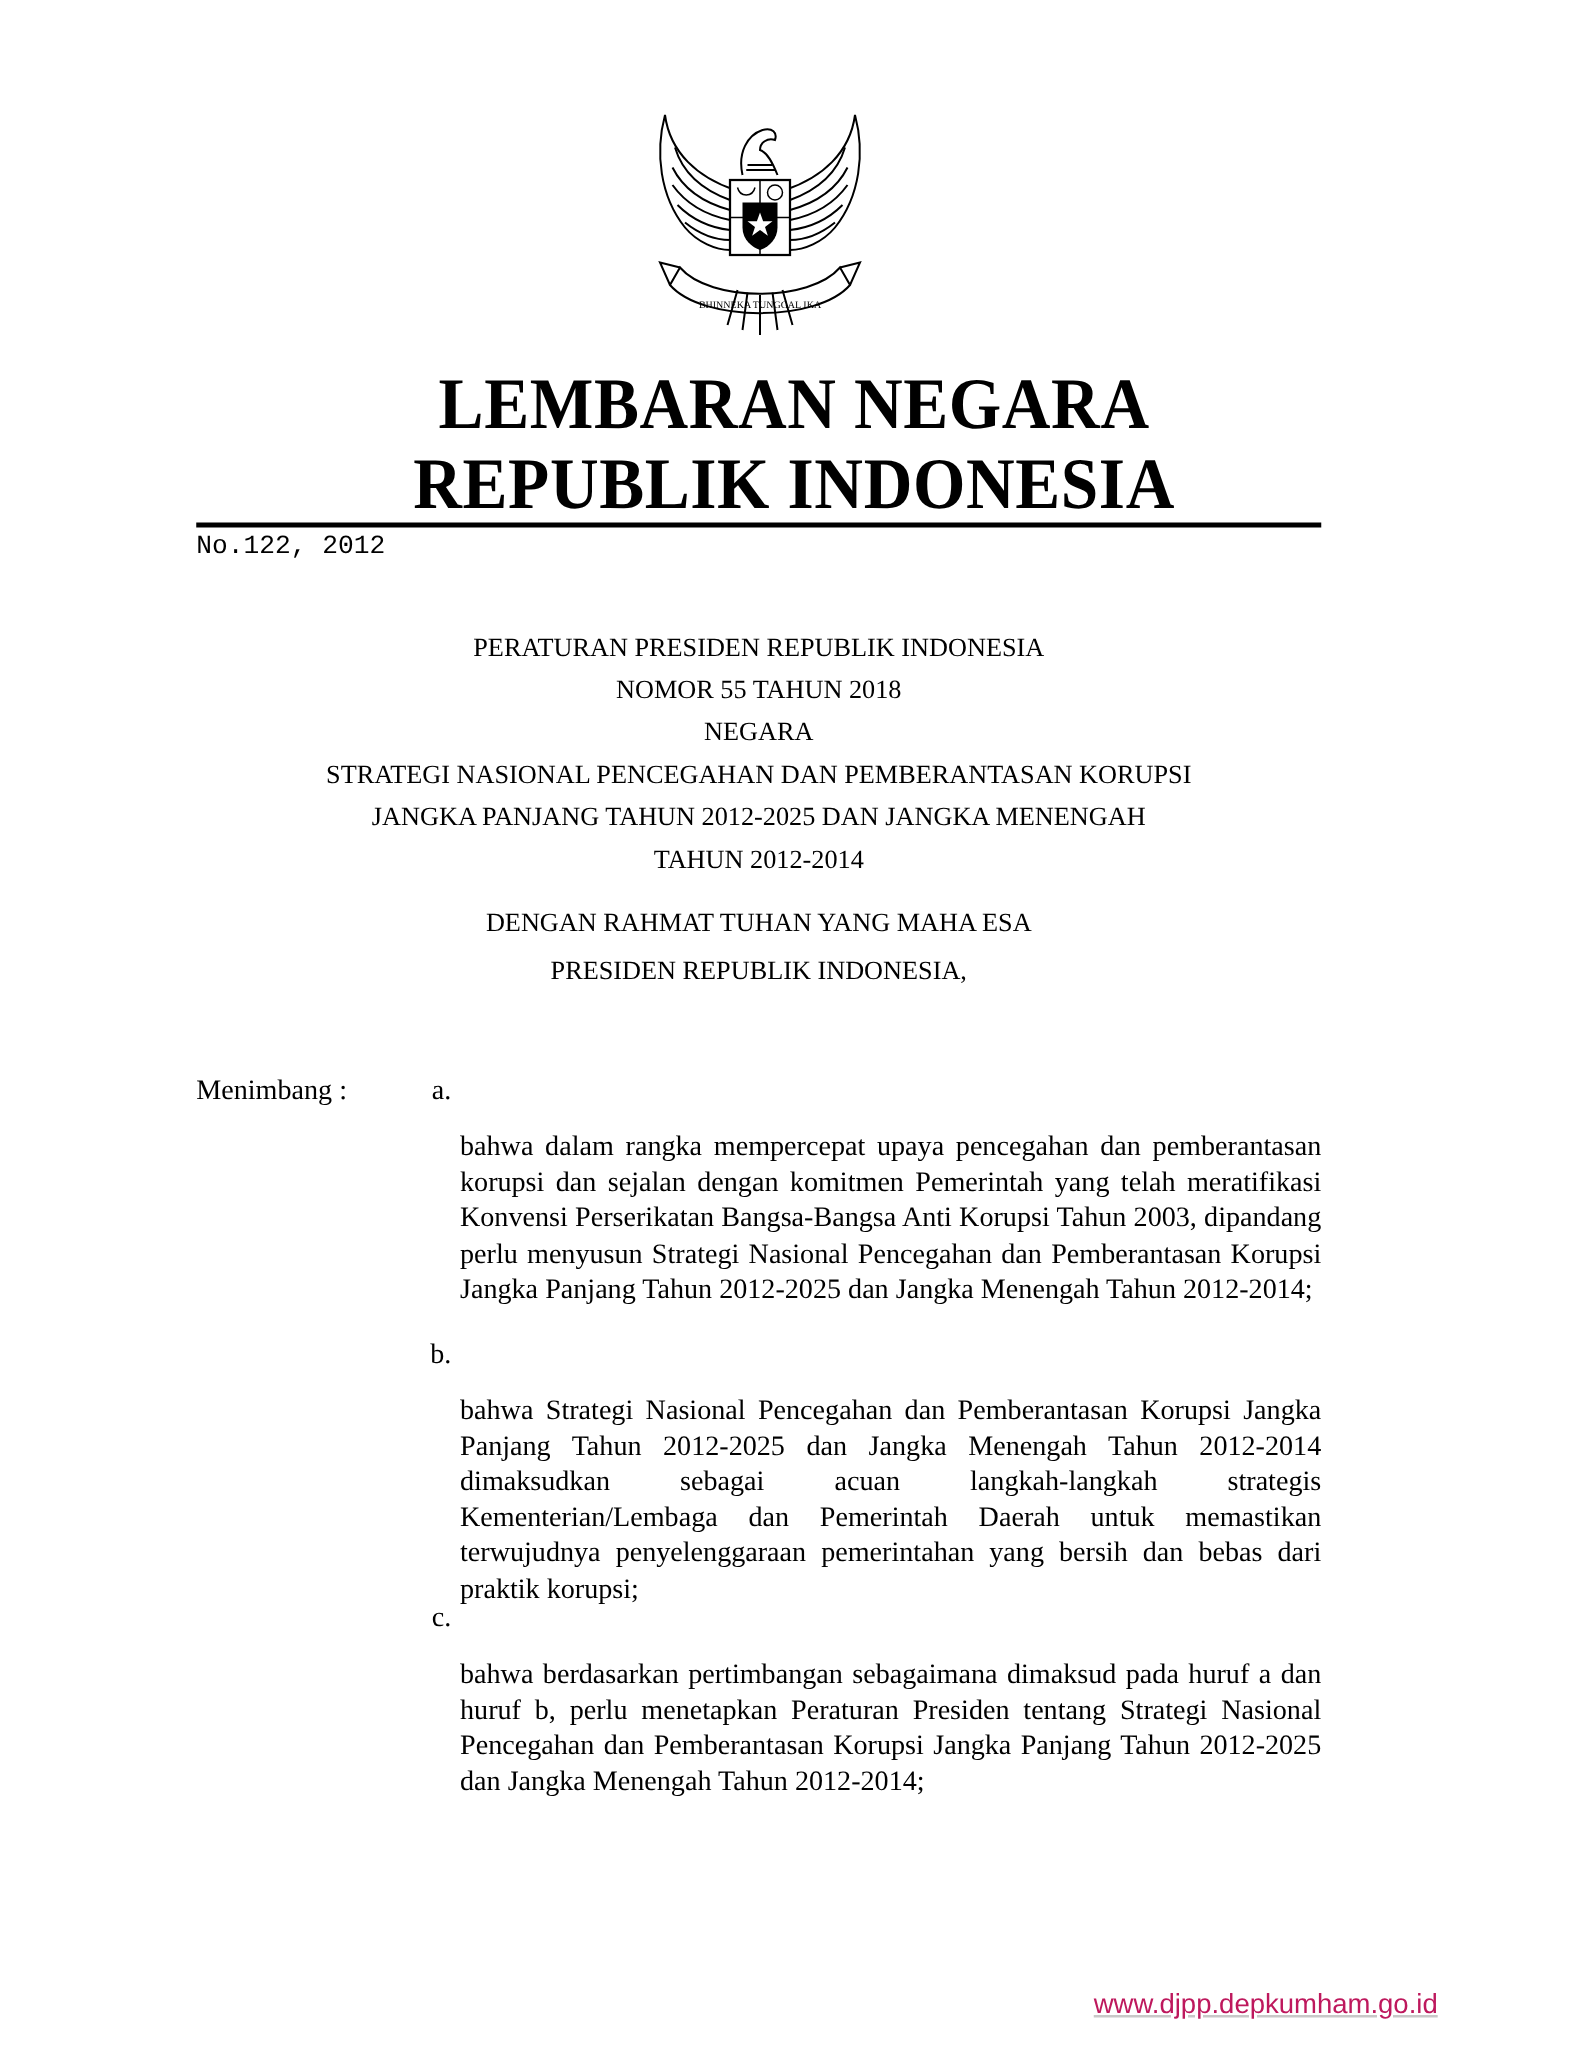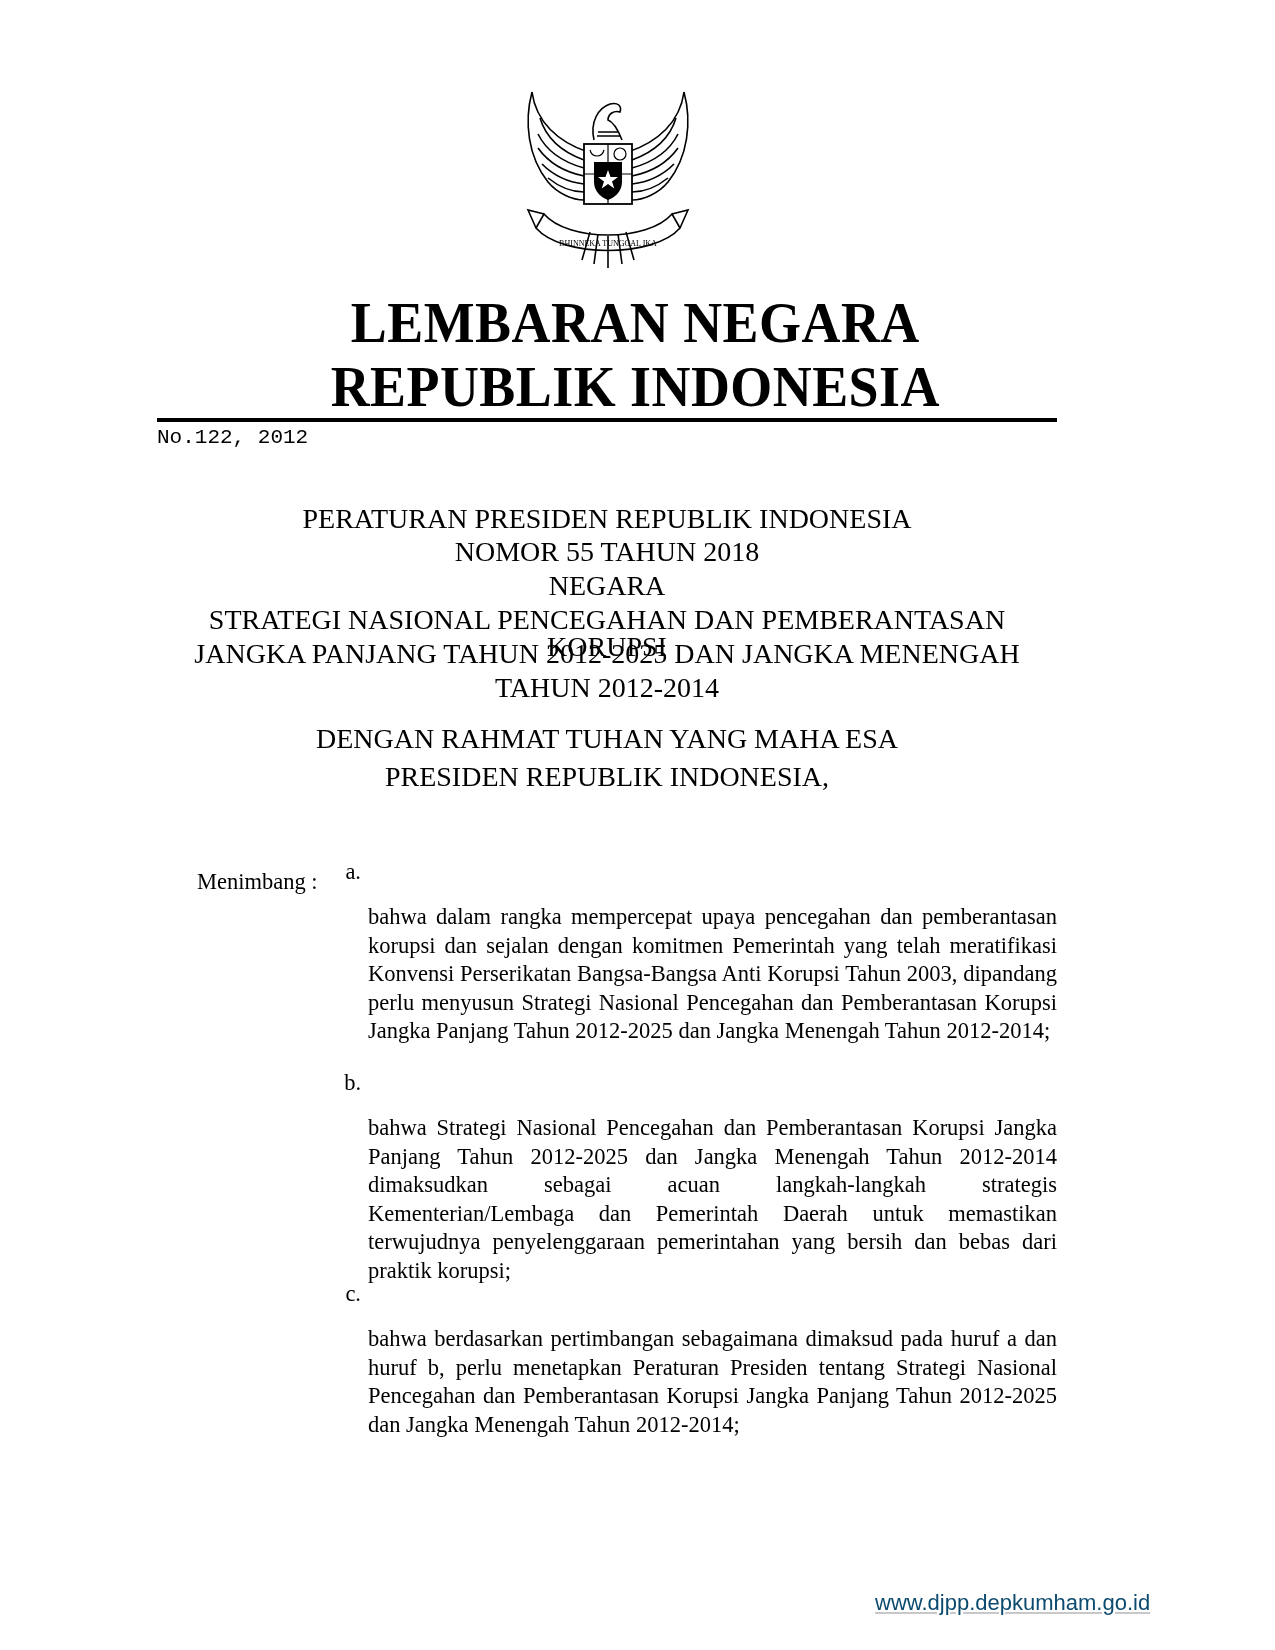--- a/index.html
+++ b/index.html
@@ -7,29 +7,29 @@
          font-family: "Liberation Serif", "DejaVu Serif", serif; color: #000; }
   .emblem { position: absolute; left: 518px; top: 82px; width: 180px; height: 190px; }
   .masthead { position: absolute; left: 0; width: 1275px; text-align: center;
               font-weight: bold; font-size: 58px; line-height: 64px; letter-spacing: 0.5px;
               transform: scaleX(0.93); transform-origin: 606px 0; }
   .mh1 { top: 291px; }
   .mh2 { top: 355px; }
   .rule { position: absolute; left: 157px; top: 418px; width: 900px; height: 4px; background: #000; }
   .issue { position: absolute; left: 157px; top: 426px; font-size: 21px; font-family: Liberation Mono, monospace; }
   .center-line { position: absolute; left: 157px; width: 900px; text-align: center;
-                 font-size: 28px; line-height: 27px; }
+                 font-size: 21px; line-height: 27px; }
   .consider { position: absolute; left: 157px; top: 858px; width: 900px; font-size: 22.5px; line-height: 28.6px; }
-  .consider .label { position: absolute; left: 0; top: 10px; margin-left: 40px; }
+  .consider .label { position: absolute; left: 0; top: 0; }
   .item { position: absolute; left: 168px; width: 732px; }
   .item .letter { position: absolute; left: 0; top: 0; width: 36px; text-align: right; }
   .item .body { position: absolute; left: 43px; width: 689px; text-align: justify;
                 text-align-last: left; margin-top: 45px; }
   .footer { position: absolute; left: 875px; top: 1590px; font-family: "Liberation Sans", "DejaVu Sans", sans-serif;
-            font-size: 22px; color: #0c4a6e; text-decoration: underline; text-decoration-color: #c8c8c8; }
+            font-size: 22px; color: #be185d; text-decoration: underline; text-decoration-color: #c8c8c8; }
 </style>
 </head>
 <body>
 
 <div class="emblem">
   <svg width="180" height="190" viewBox="0 0 180 190">
     <g fill="none" stroke="#000" stroke-width="1.6">
 
       <path d="M70 70 C40 60 18 40 14 10 C6 40 10 75 30 100 C40 112 55 118 66 118"></path>
       <path d="M66 78 C44 70 28 56 22 36"></path>

